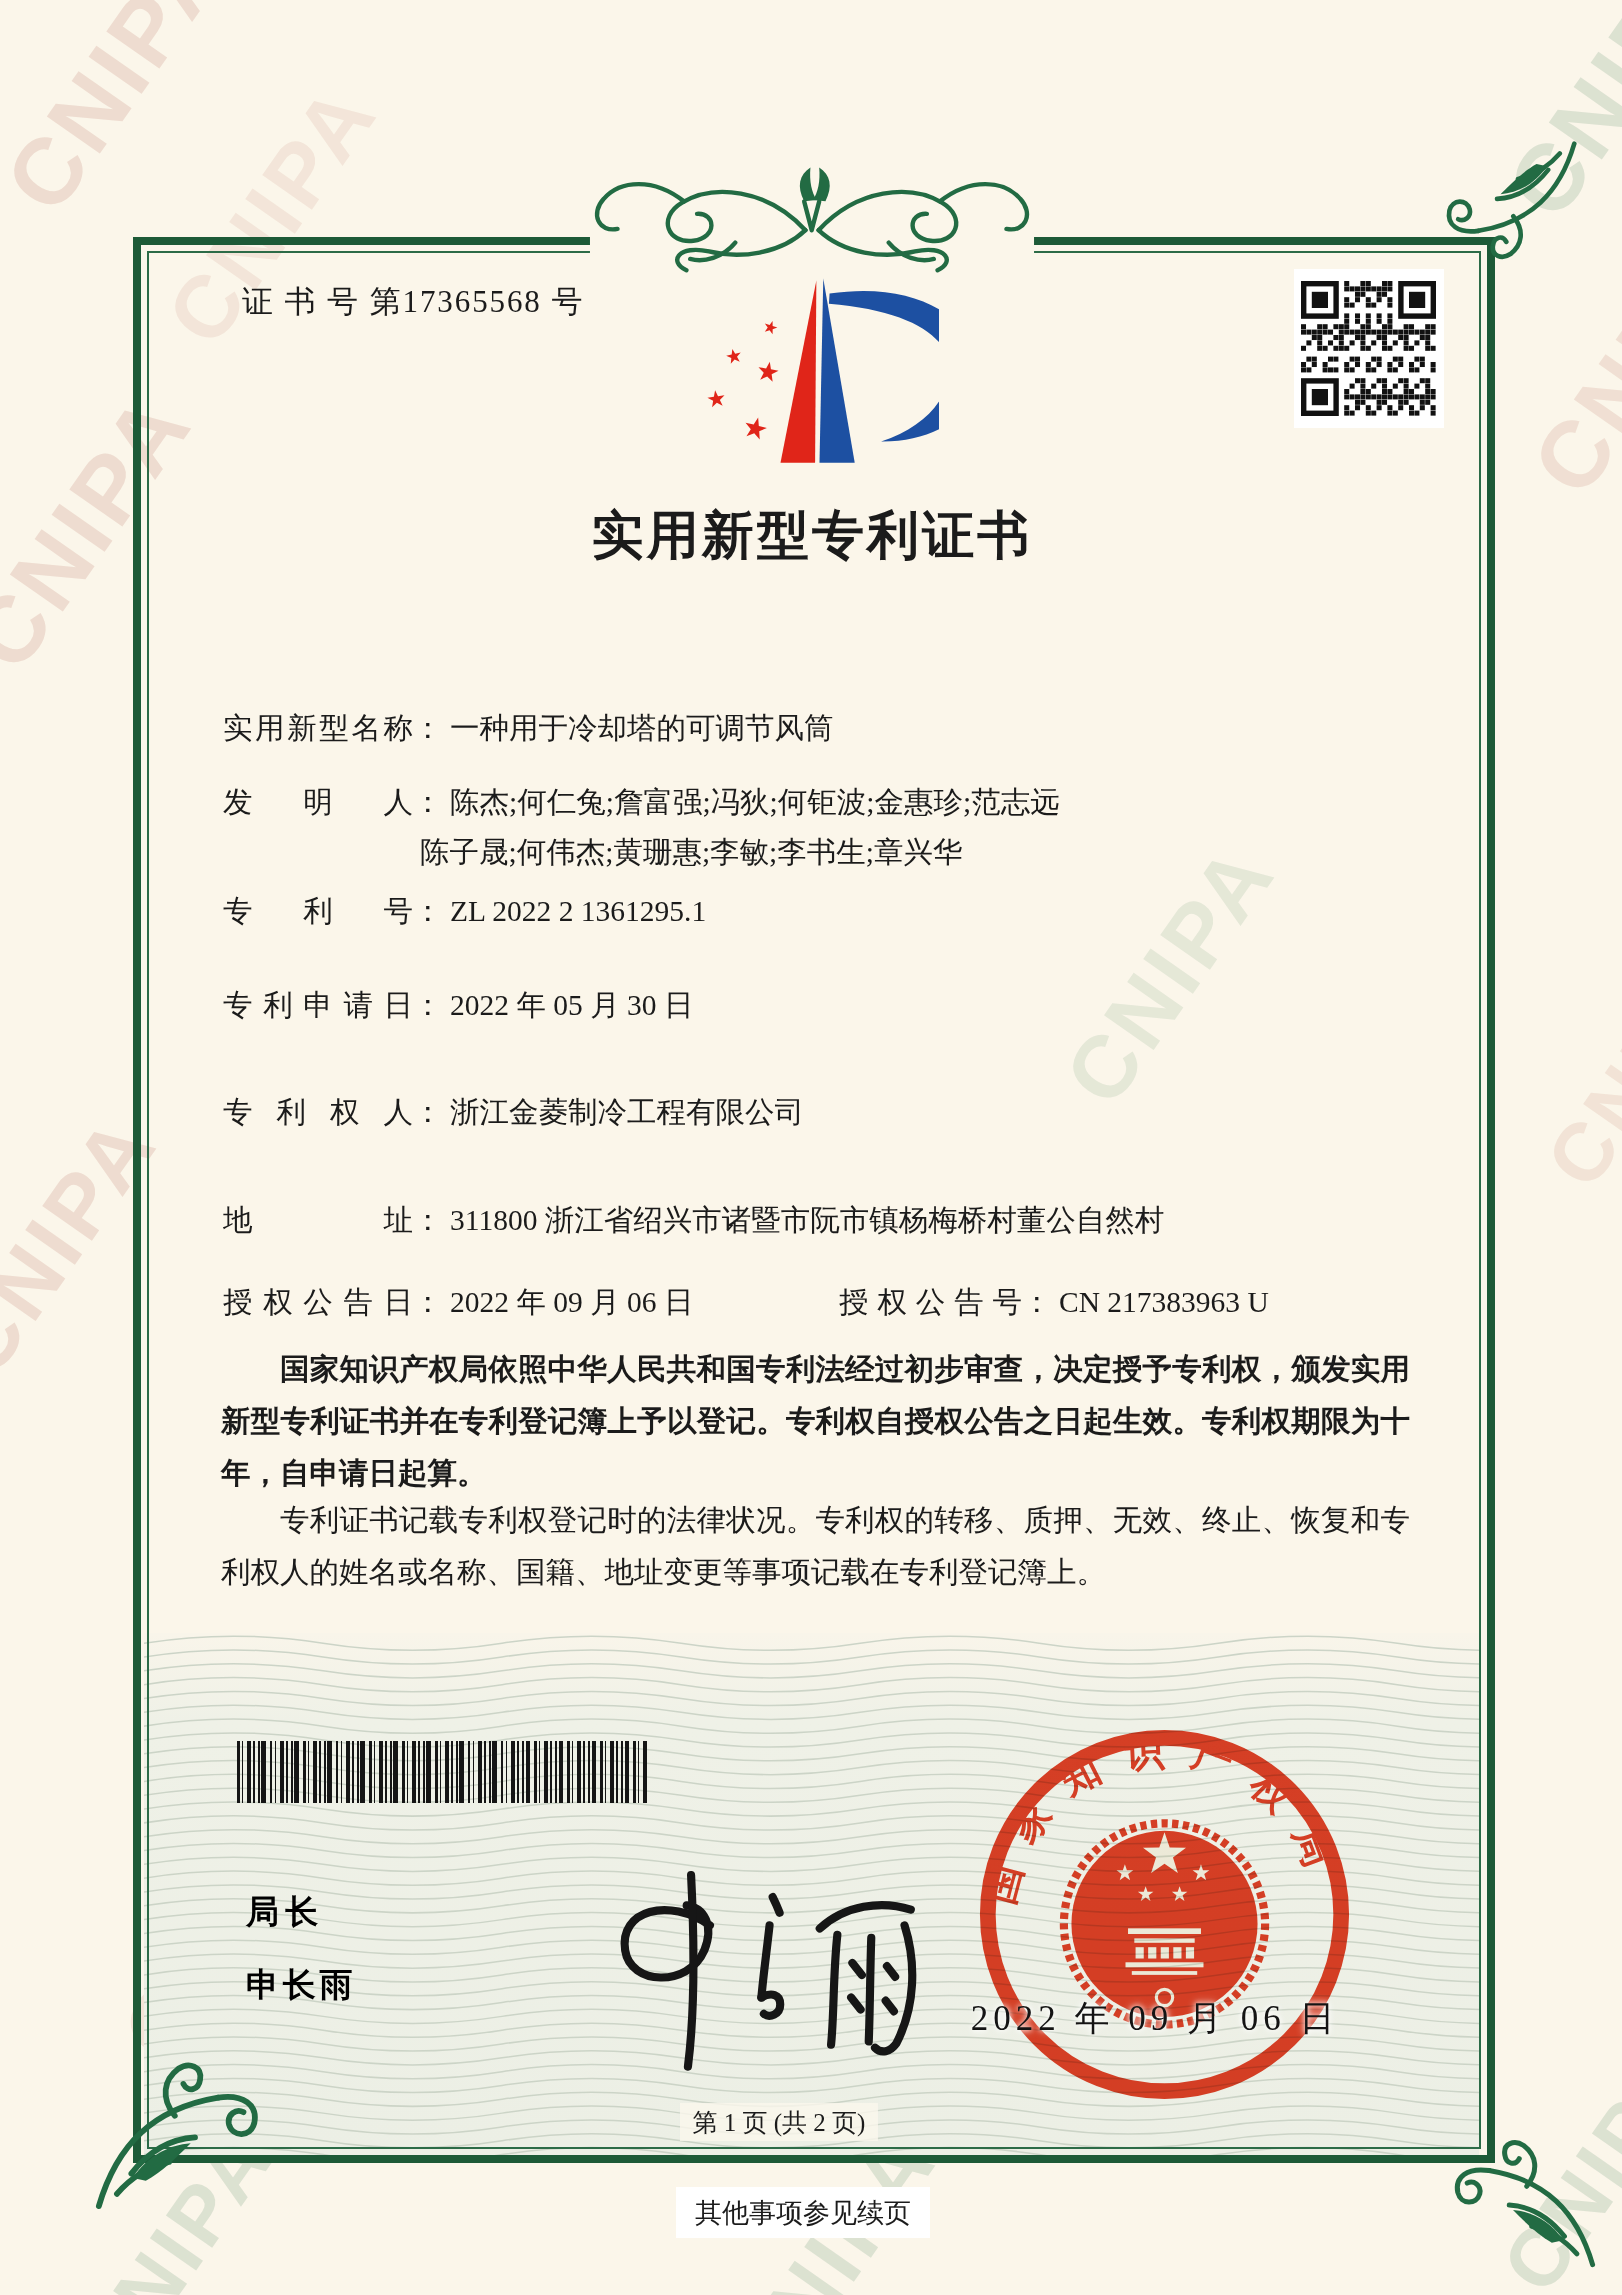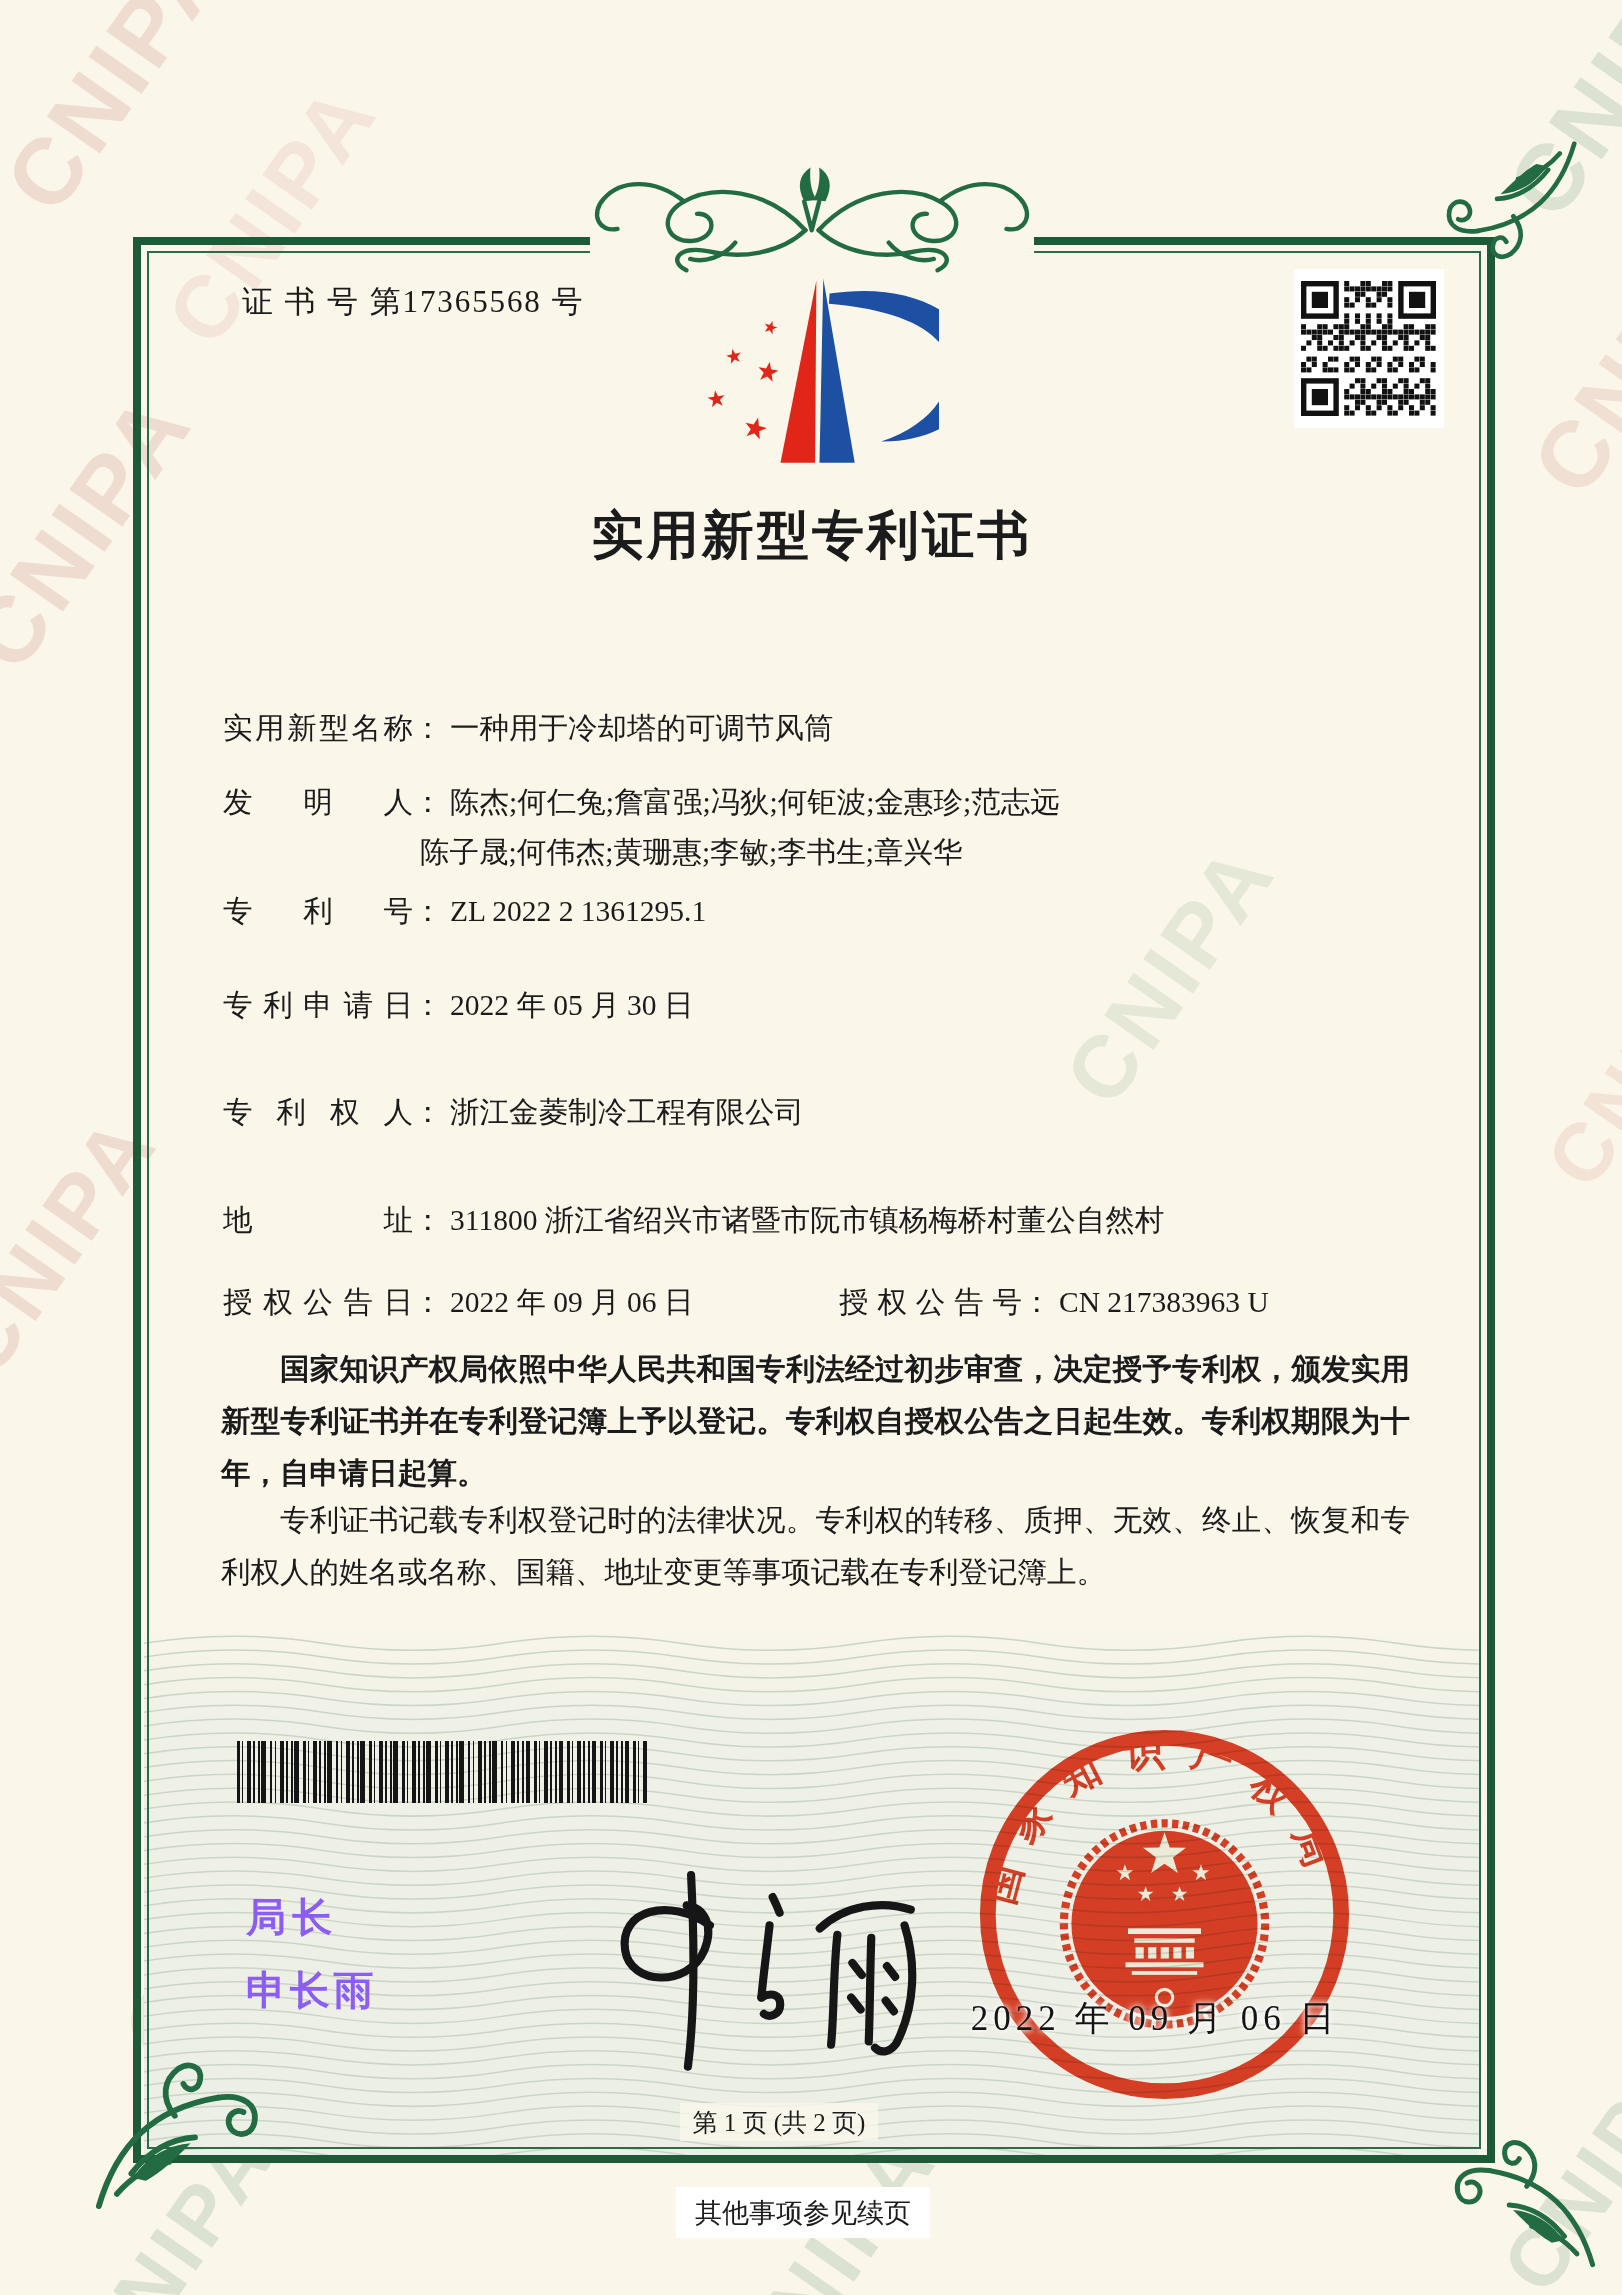--- a/index.html
+++ b/index.html
@@ -65,21 +65,21 @@
   
   .barcode{position:absolute;left:237px;top:1741px;width:410px;height:62px;z-index:4;
     background:repeating-linear-gradient(90deg,
       #151515 0 2.5px, rgba(0,0,0,0) 2.5px 5px,
       #151515 5px 6.3px, rgba(0,0,0,0) 6.3px 10px,
       #151515 10px 14.4px, rgba(0,0,0,0) 14.4px 16.3px,
       #151515 16.3px 17.6px, rgba(0,0,0,0) 17.6px 21.4px,
       #151515 21.4px 22.6px, rgba(0,0,0,0) 22.6px 24.5px,
       #151515 24.5px 29px, rgba(0,0,0,0) 29px 33px);}
   .director{position:absolute;left:246px;font-family:Liberation Serif, serif;
-            font-size:40px;font-weight:600;letter-spacing:6.3px;z-index:4;color:#8b5cf6;}
+            font-size:33px;font-weight:600;letter-spacing:6.3px;z-index:4;color:#000000;}
   .director-title{top:1890px;}
   .director-name{top:1963px;letter-spacing:3.8px;}
   .signature{position:absolute;left:581px;top:1850px;z-index:4;}
 
   .seal{position:absolute;left:979px;top:1729px;z-index:5;opacity:.93;mix-blend-mode:multiply;}
   .seal-date{position:absolute;left:1155px;top:1995px;transform:translateX(-50%);font-size:35px;
              letter-spacing:5px;color:#141414;z-index:6;white-space:nowrap;
              text-shadow:0 0 8.8px #fff,0 0 5px #fff;}
 
   .page-indicator{position:absolute;left:779px;top:2103px;transform:translateX(-50%);

